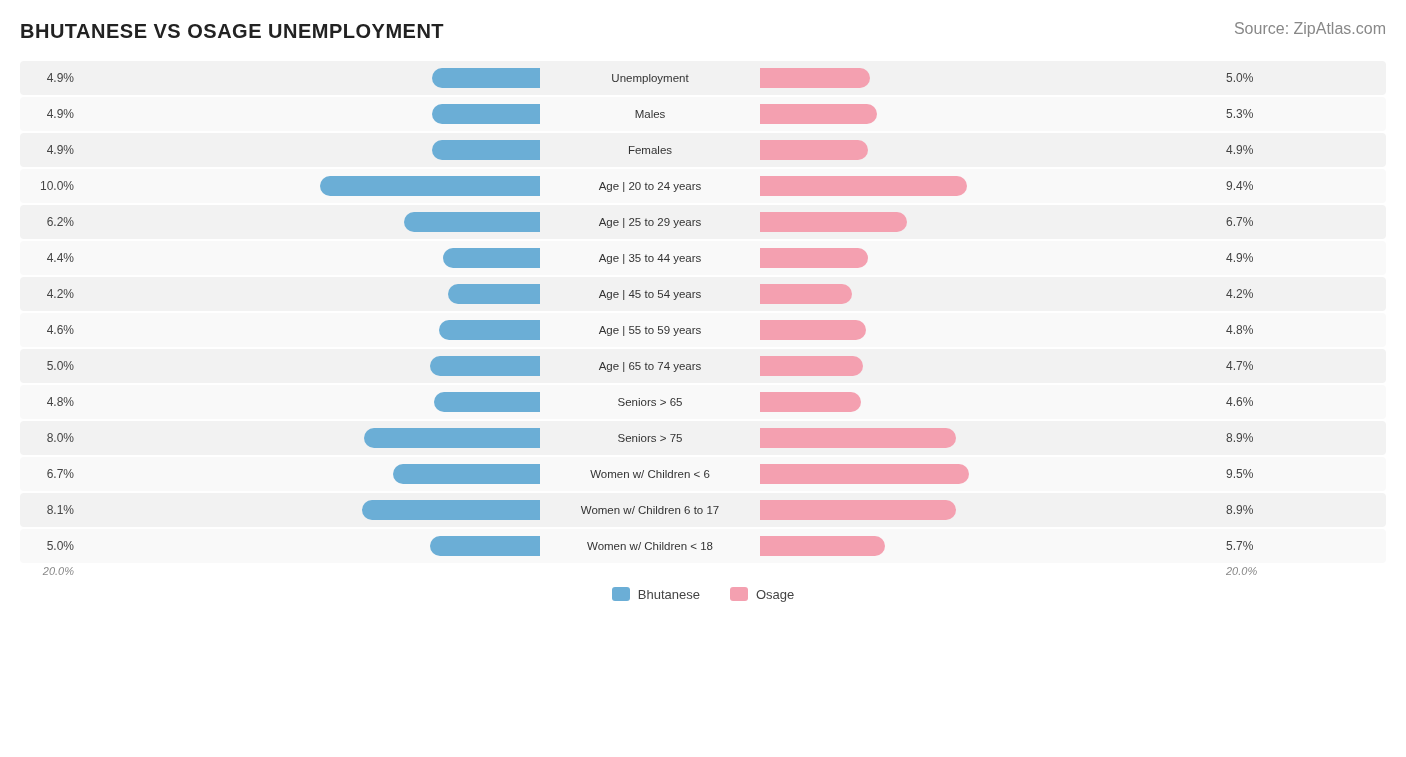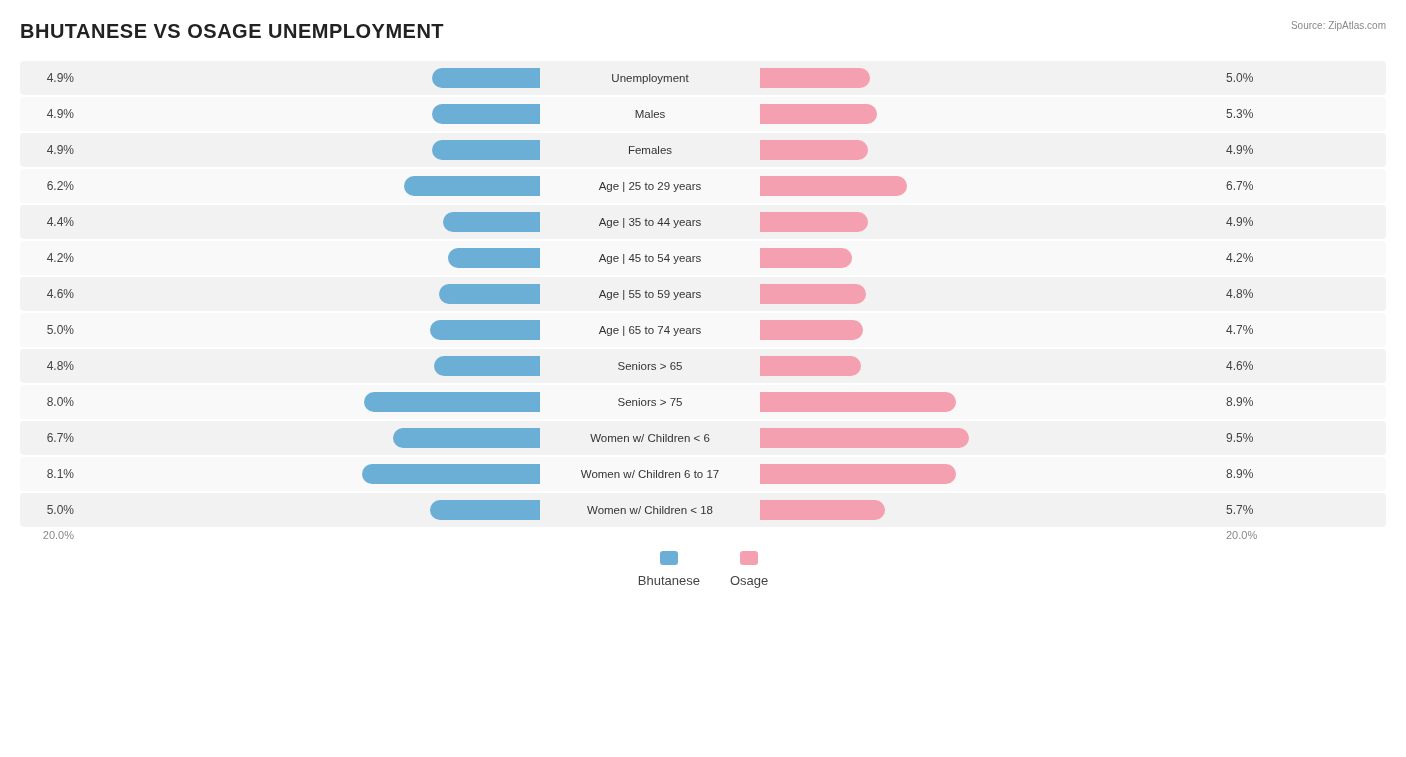--- a/index.html
+++ b/index.html
@@ -21,21 +21,21 @@
       align-items: flex-start;
       margin-bottom: 18px;
     }
     .chart-title {
       font-size: 20px;
       font-weight: bold;
       color: #222;
       letter-spacing: 0.5px;
     }
     .chart-source {
-      font-size: 10px;
+      font-size: 16px;
       color: #888;
     }
     .chart-area {
       width: 100%;
       position: relative;
     }
     .bar-row {
       display: flex;
       align-items: center;
       margin-bottom: 2px;
@@ -104,20 +104,21 @@
     .bar-row.highlight-row .left-bar {
       background: #3182bd;
     }
     .bar-row.highlight-row .right-bar {
       background: #e6547a;
     }
 
     .axis-row {
       display: flex;
       align-items: center;
+      font-style: italic;
     }
     .axis-left {
       width: 60px;
       text-align: right;
       font-size: 11px;
       color: #888;
       padding-right: 6px;
       flex-shrink: 0;
     }
     .axis-center {
@@ -145,23 +146,22 @@
       display: flex;
       justify-content: center;
       align-items: center;
       gap: 30px;
       margin-top: 10px;
       font-size: 13px;
       color: #444;
     }
     .legend-item {
       display: flex;
-      align-items: center;
+      align-items: flex-start;
       gap: 8px;
-      flex-direction: column;
     }
     .legend-color {
       width: 18px;
       height: 14px;
       border-radius: 3px;
       display: inline-block;
     }
     .blue-legend { background: #6baed6; }
     .pink-legend { background: #f4a0b0; }
   </style>
@@ -201,20 +201,31 @@
       <div class="bar-row">
       <div class="left-val">4.9%</div>
       <div class="left-bar-wrap">
         <div class="left-bar" style="width:108px; background:#6baed6;"></div>
       </div>
       <div class="center-label">Females</div>
       <div class="right-bar-wrap">
         <div class="right-bar" style="width:108px; background:#f4a0b0;"></div>
       </div>
       <div class="right-val">4.9%</div>
+    </div>
+      <div class="bar-row">
+      <div class="left-val">10.0%</div>
+      <div class="left-bar-wrap">
+        <div class="left-bar" style="width:220px; background:#6baed6;"></div>
+      </div>
+      <div class="center-label">Age | 20 to 24 years</div>
+      <div class="right-bar-wrap">
+        <div class="right-bar" style="width:207px; background:#f4a0b0;"></div>
+      </div>
+      <div class="right-val">9.4%</div>
     </div>
       <div class="bar-row">
       <div class="left-val">6.2%</div>
       <div class="left-bar-wrap">
         <div class="left-bar" style="width:136px; background:#6baed6;"></div>
       </div>
       <div class="center-label">Age | 25 to 29 years</div>
       <div class="right-bar-wrap">
         <div class="right-bar" style="width:147px; background:#f4a0b0;"></div>
       </div>

